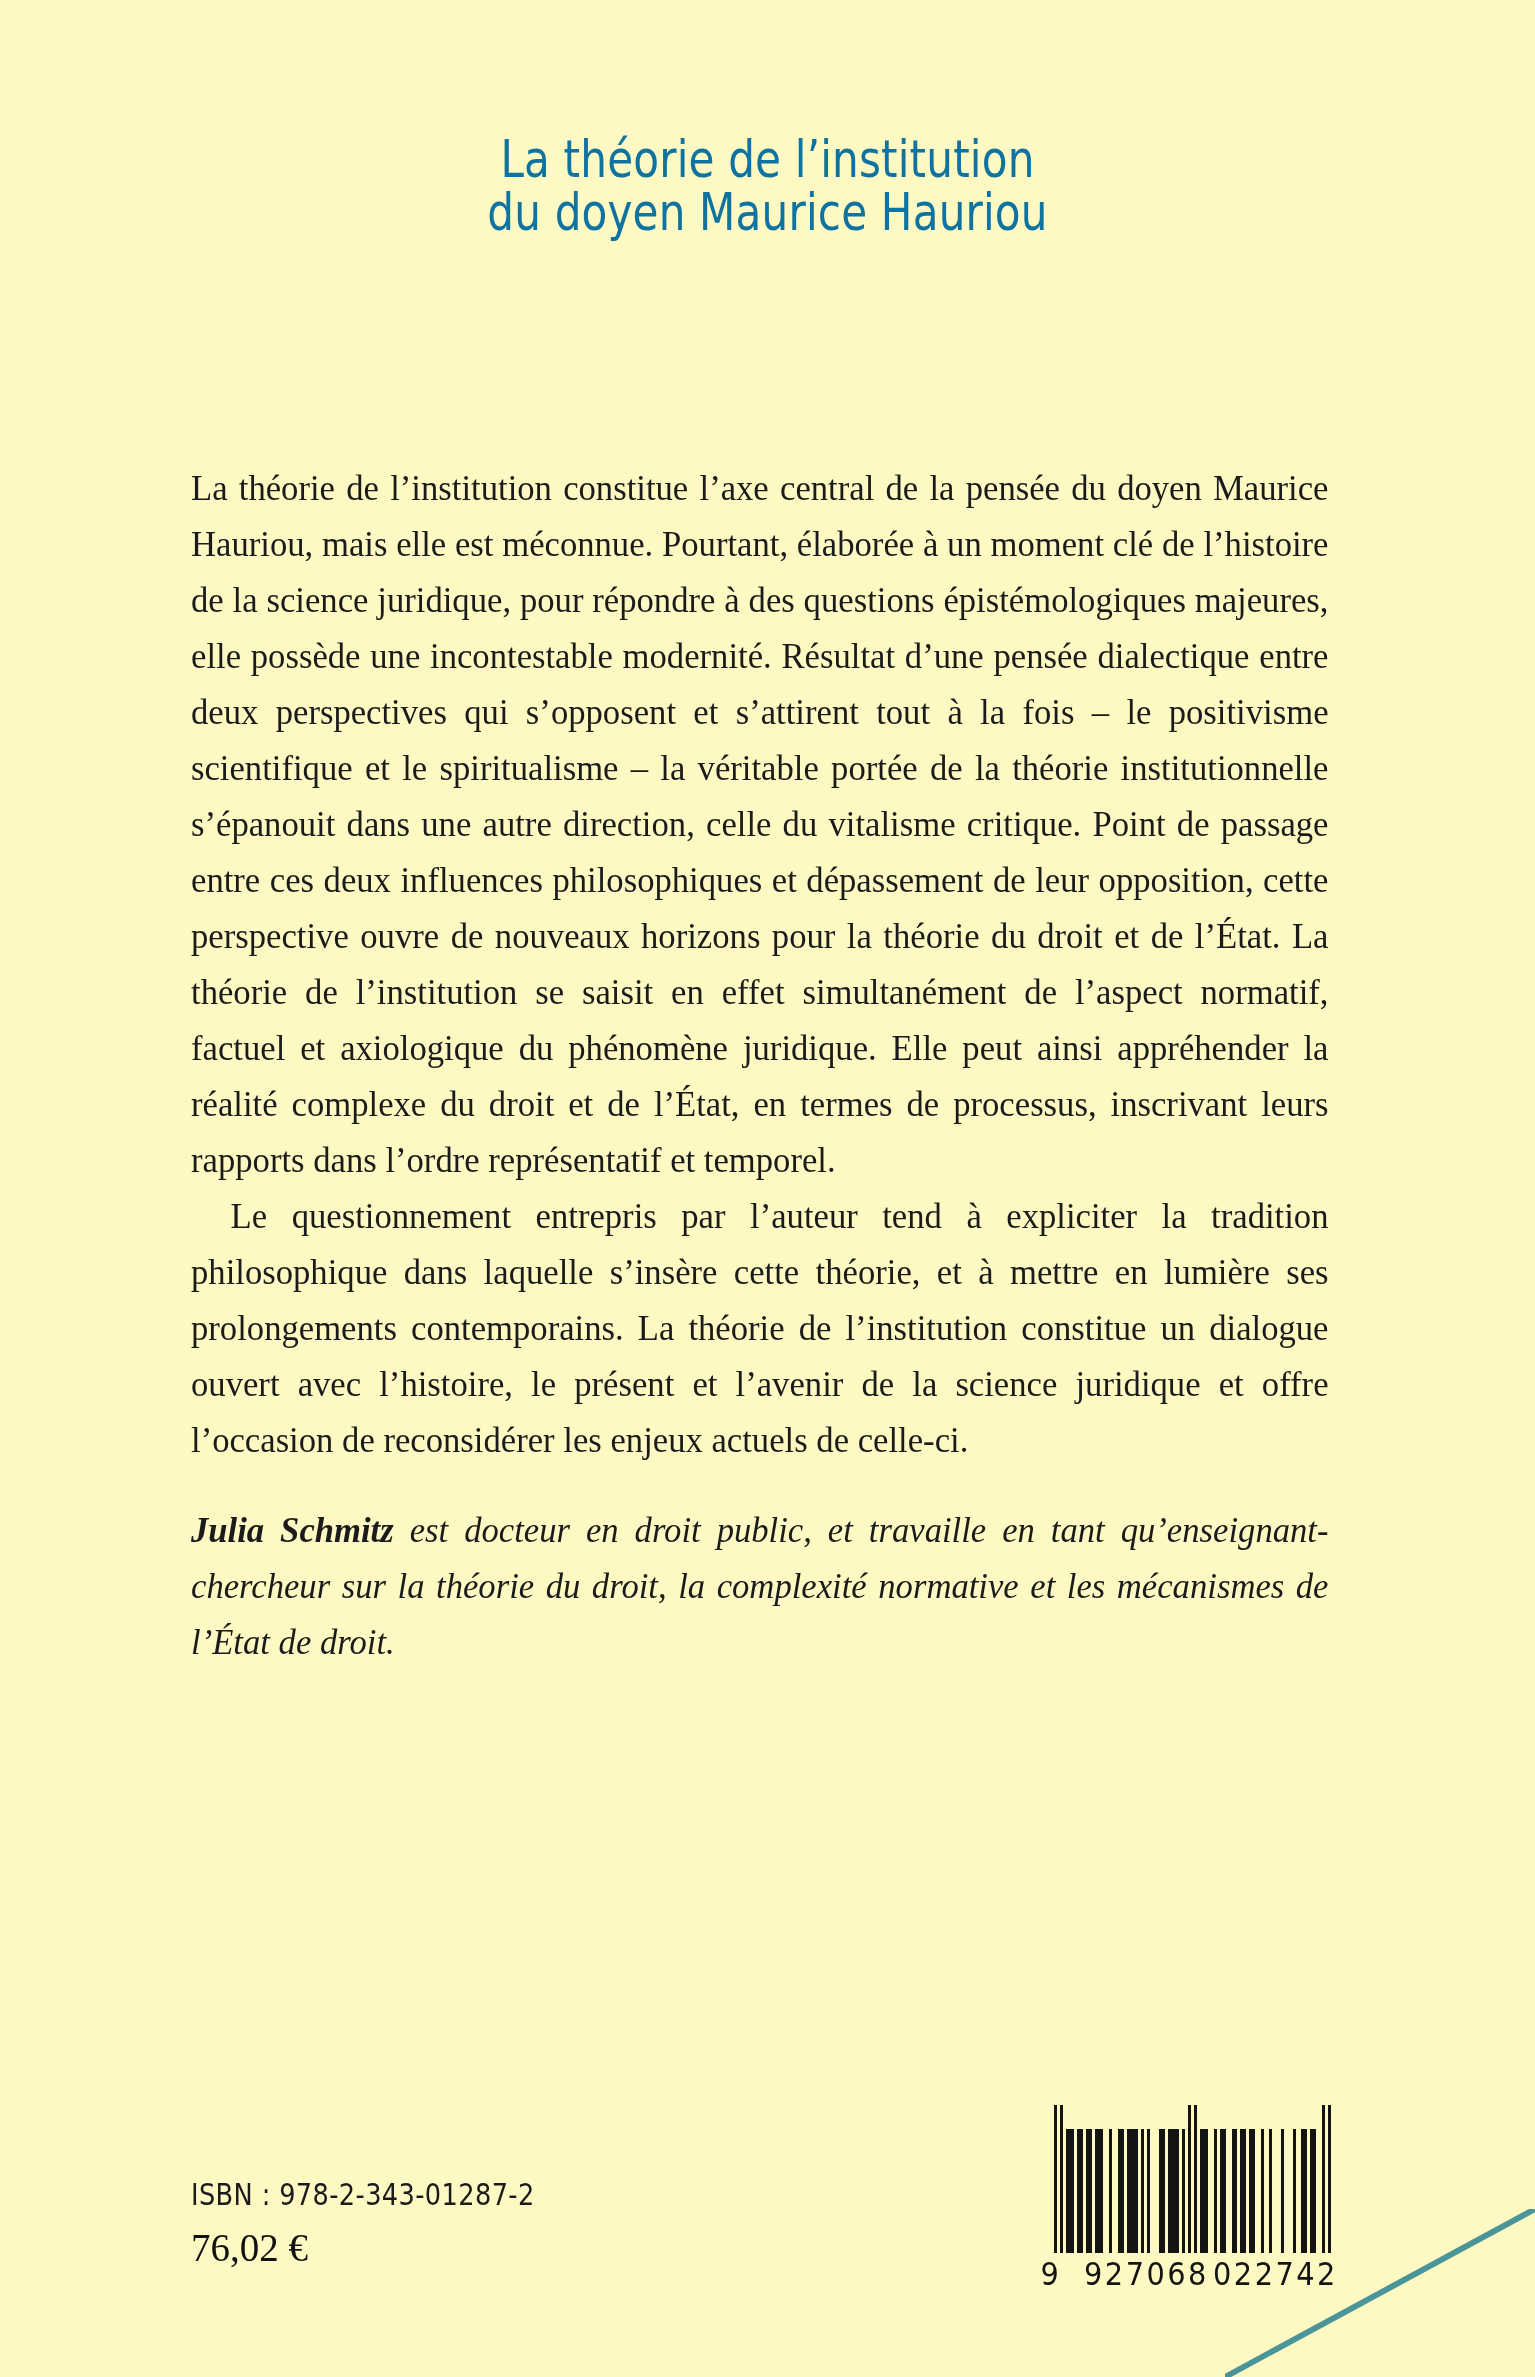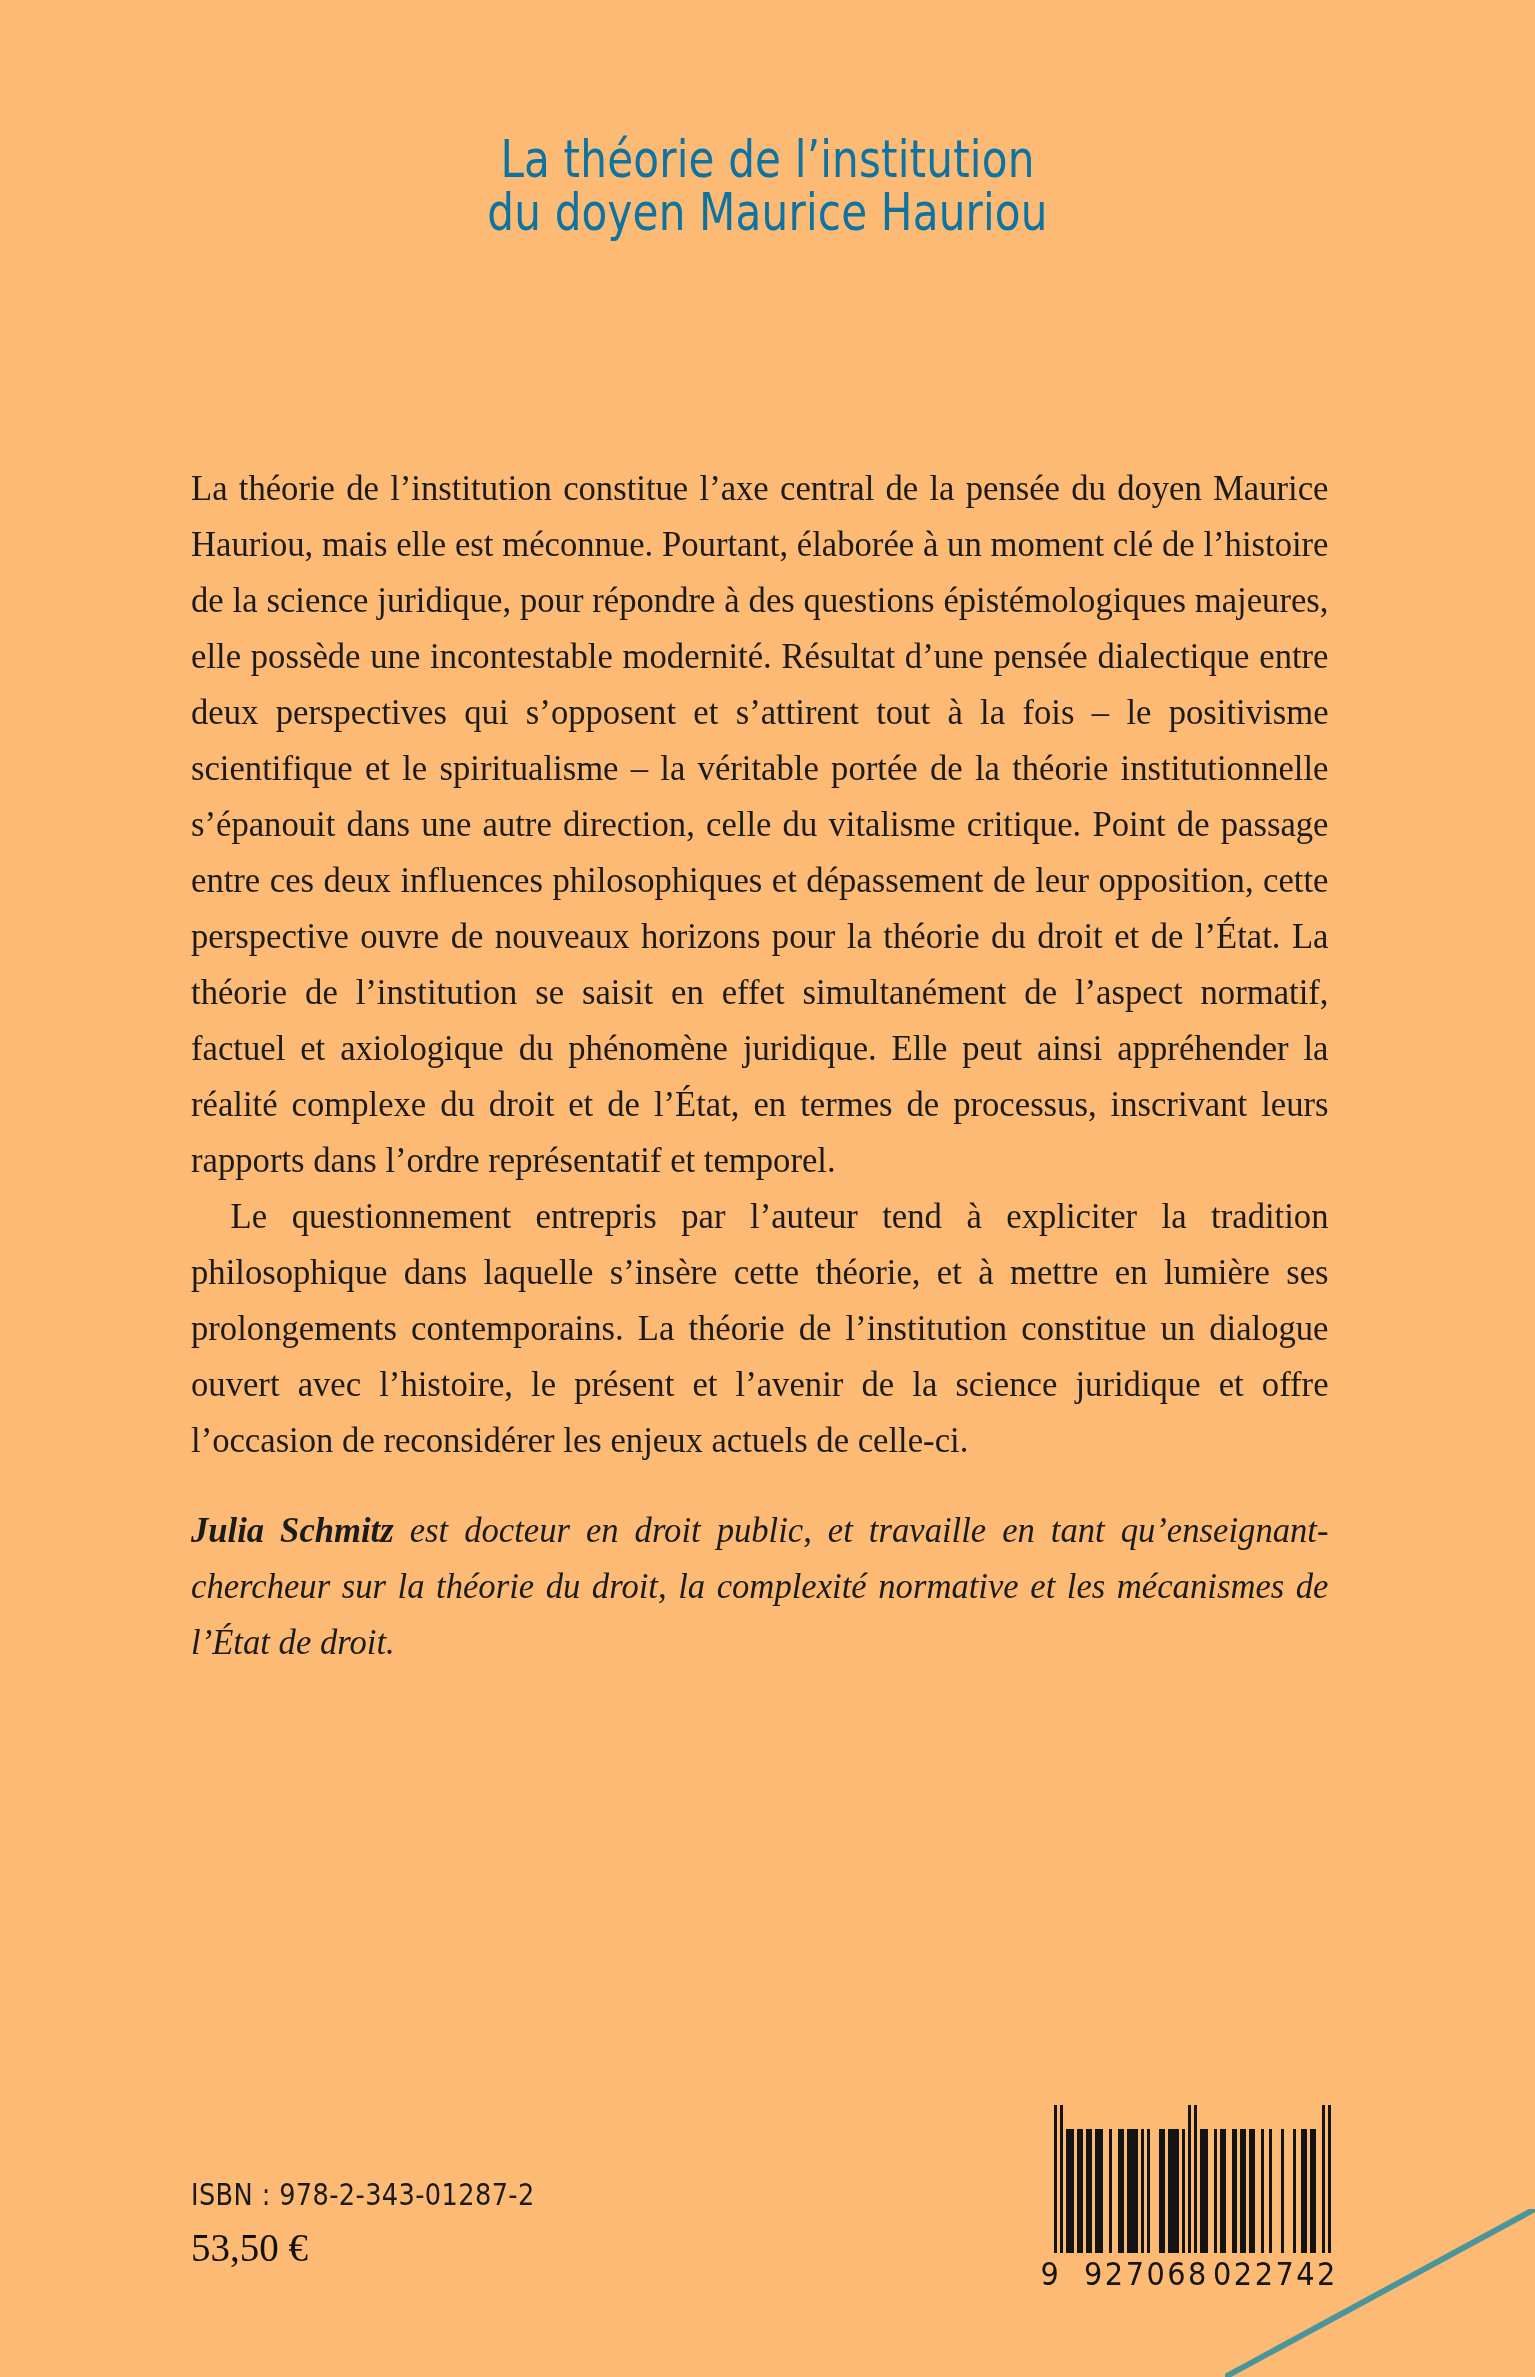--- a/index.html
+++ b/index.html
@@ -5,21 +5,21 @@
   html, body {
     margin: 0;
     padding: 0;
     background: #ffffff;
   }
 
   #page {
     position: relative;
     width: 1535px;
     height: 2377px;
-    background: #fdba74;
+    background: #fef9c3;
     overflow: hidden;
     font-family: "Liberation Serif", "DejaVu Serif", serif;
   }
 
   
   #title-block {
     position: absolute;
     left: 0;
     top: 133px;
     width: 1535px;
@@ -161,21 +161,21 @@
     <div class="tline">du doyen Maurice Hauriou</div>
   </div>
 
   <div id="blurb">
     <p class="para-first">La théorie de l’institution constitue l’axe central de la pensée du doyen Maurice Hauriou, mais elle est méconnue. Pourtant, élaborée à un moment clé de l’histoire de la science juridique, pour répondre à des questions épistémologiques majeures, elle possède une incontestable modernité. Résultat d’une pensée dialectique entre deux perspectives qui s’opposent et s’attirent tout à la fois – le positivisme scientifique et le spiritualisme – la véritable portée de la théorie institutionnelle s’épanouit dans une autre direction, celle du vitalisme critique. Point de passage entre ces deux influences philosophiques et dépassement de leur opposition, cette perspective ouvre de nouveaux horizons pour la théorie du droit et de l’État. La théorie de l’institution se saisit en effet simultanément de l’aspect normatif, factuel et axiologique du phénomène juridique. Elle peut ainsi appréhender la réalité complexe du droit et de l’État, en termes de processus, inscrivant leurs rapports dans l’ordre représentatif et temporel.</p>
     <p class="para-indent">Le questionnement entrepris par l’auteur tend à expliciter la tradition philosophique dans laquelle s’insère cette théorie, et à mettre en lumière ses prolongements contemporains. La théorie de l’institution constitue un dialogue ouvert avec l’histoire, le présent et l’avenir de la science juridique et offre l’occasion de reconsidérer les enjeux actuels de celle-ci.</p>
     <p class="bio"><span class="author">Julia Schmitz</span><span> est docteur en droit public, et travaille en tant qu’enseignant-chercheur sur la théorie du droit, la complexité normative et les mécanismes de l’État de droit.</span></p>
   </div>
 
   <div id="isbn-line">ISBN : 978-2-343-01287-2</div>
-  <div id="price-line">53,50 €</div>
+  <div id="price-line">76,02 €</div>
 
   <div id="barcode-block">
     <div id="barcode-bars">
         <i class=" guard" style="width: 1.05263%;"></i>
         <i class="g guard" style="width: 1.05263%;"></i>
         <i class=" guard" style="width: 1.05263%;"></i>
         <i class="g" style="width: 1.05263%;"></i>
         <i style="width: 3.15789%;"></i>
         <i class="g" style="width: 1.05263%;"></i>
         <i style="width: 2.10526%;"></i>

